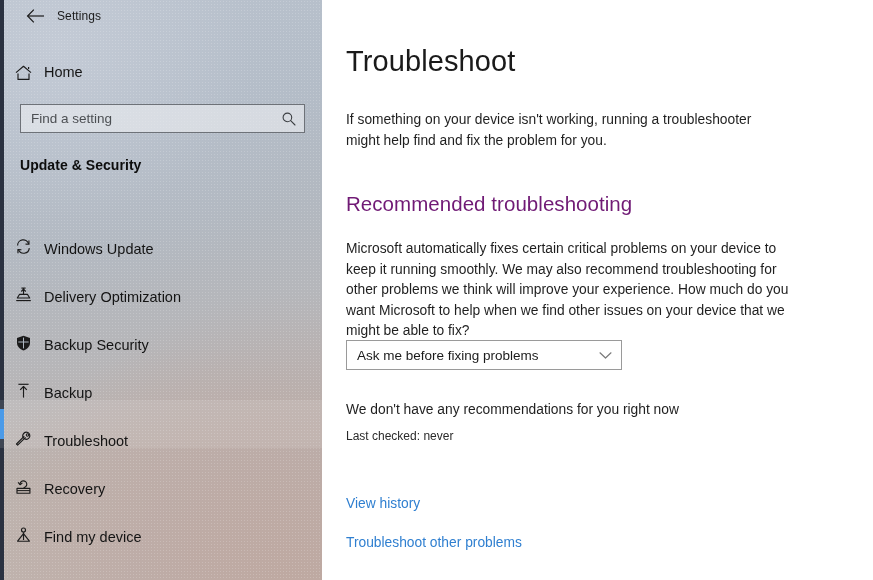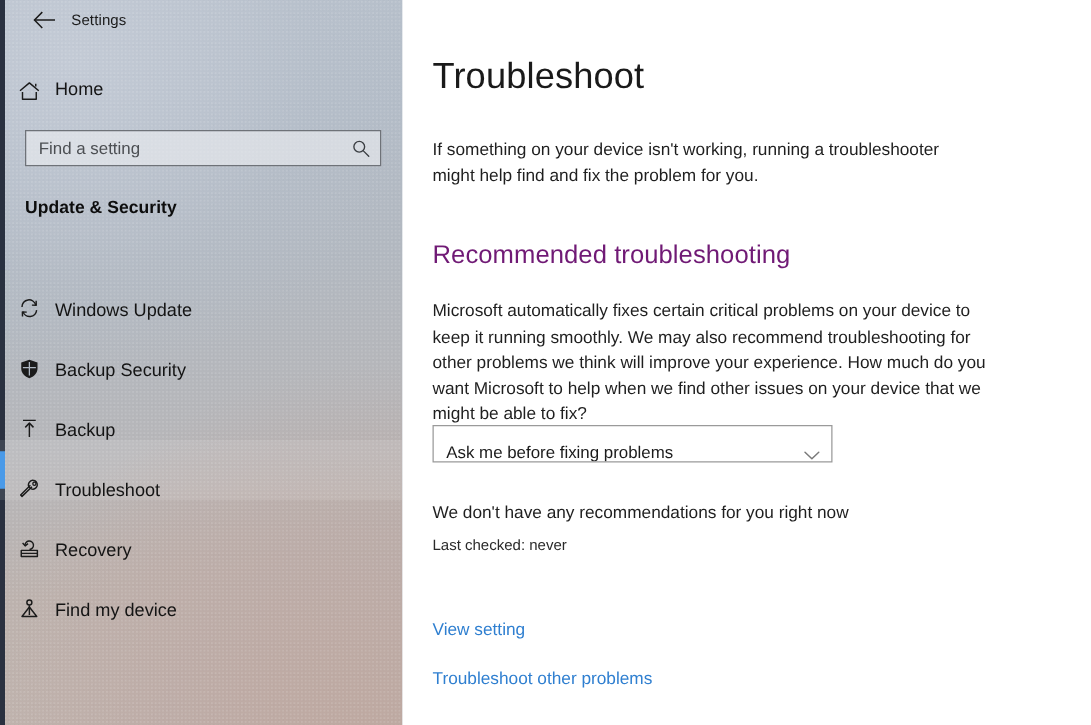--- a/index.html
+++ b/index.html
@@ -240,27 +240,27 @@
     font-size: 13.8px;
     color: #1f1f1f;
     line-height: 20.5px;
   }
 
   
   .combo {
     position: absolute;
     left: 24px;
     top: 340px;
-    width: 320px;
+    width: 276px;
     height: 30px;
     box-sizing: border-box;
     border: 1px solid #9a9a9a;
     background: #ffffff;
     display: flex;
-    align-items: flex-end;
+    align-items: center;
     cursor: default;
   }
   .combo-value {
     flex: 1 1 auto;
     padding-left: 10px;
     font-size: 13.5px;
     color: #1b1b1b;
     white-space: nowrap;
     overflow: hidden;
   }
@@ -352,20 +352,32 @@
             <svg width="19" height="18" viewBox="0 0 19 18">
               <path d="M14.6 6.0 A5.6 5.6 0 0 0 3.6 7.6" fill="none" stroke="#1b1b1b" stroke-width="1.15"></path>
               <path d="M4.4 11.4 A5.6 5.6 0 0 0 15.3 10.1" fill="none" stroke="#1b1b1b" stroke-width="1.15"></path>
               <path d="M14.9 2.6 L15.0 6.2 L11.5 6.1" fill="none" stroke="#1b1b1b" stroke-width="1.15" stroke-linejoin="round"></path>
               <path d="M4.0 15.2 L3.9 11.6 L7.4 11.7" fill="none" stroke="#1b1b1b" stroke-width="1.15" stroke-linejoin="round"></path>
             </svg>
           </span>
           <span class="nav-label">Windows Update</span>
         </div>
 
+        <div class="nav-item">
+          <span class="nav-ico">
+            <svg width="19" height="18" viewBox="0 0 19 18">
+              <path d="M9.5 2.1 V8.0" fill="none" stroke="#1b1b1b" stroke-width="1.15"></path>
+              <path d="M7.3 5.5 L9.5 3.1 L11.7 5.5" fill="none" stroke="#1b1b1b" stroke-width="1.15" stroke-linejoin="round"></path>
+              <path d="M7.4 2.1 H11.6" fill="none" stroke="#1b1b1b" stroke-width="1.15"></path>
+              <path d="M3.3 12.0 H15.7 L13.4 8.3 H5.6 Z" fill="none" stroke="#1b1b1b" stroke-width="1.15" stroke-linejoin="round"></path>
+              <path d="M2.2 14.6 H16.8" fill="none" stroke="#1b1b1b" stroke-width="1.15"></path>
+            </svg>
+          </span>
+          <span class="nav-label">Delivery Optimization</span>
+        </div>
 
         <div class="nav-item">
           <span class="nav-ico">
             <svg width="19" height="18" viewBox="0 0 19 18">
               <path d="M9.5 1.7 L16.0 4.0 V8.7 C16.0 12.5 13.1 15.3 9.5 16.5 C5.9 15.3 3.0 12.5 3.0 8.7 V4.0 Z" fill="#1b1b1b"></path>
               <path d="M9.5 3.6 V14.4" fill="none" stroke="#aeb7c2" stroke-width="1.0"></path>
               <path d="M4.3 8.0 H14.7" fill="none" stroke="#aeb7c2" stroke-width="1.0"></path>
             </svg>
           </span>
           <span class="nav-label">Backup Security</span>
@@ -436,18 +448,18 @@
       <span class="combo-chevron">
         <svg width="13" height="9" viewBox="0 0 13 9">
           <path d="M1 1.8 L6.5 7 L12 1.8" fill="none" stroke="#7a7a7a" stroke-width="1.2" stroke-linecap="round" stroke-linejoin="round"></path>
         </svg>
       </span>
     </div>
 
     <div class="status-main">We don't have any recommendations for you right now</div>
     <div class="status-sub">Last checked: never</div>
 
-    <a class="link link-history" href="#">View setting</a>
+    <a class="link link-history" href="#">View history</a>
     <a class="link link-other" href="#">Troubleshoot other problems</a>
 
   </div>
 
 </div>
 
 </body></html>

